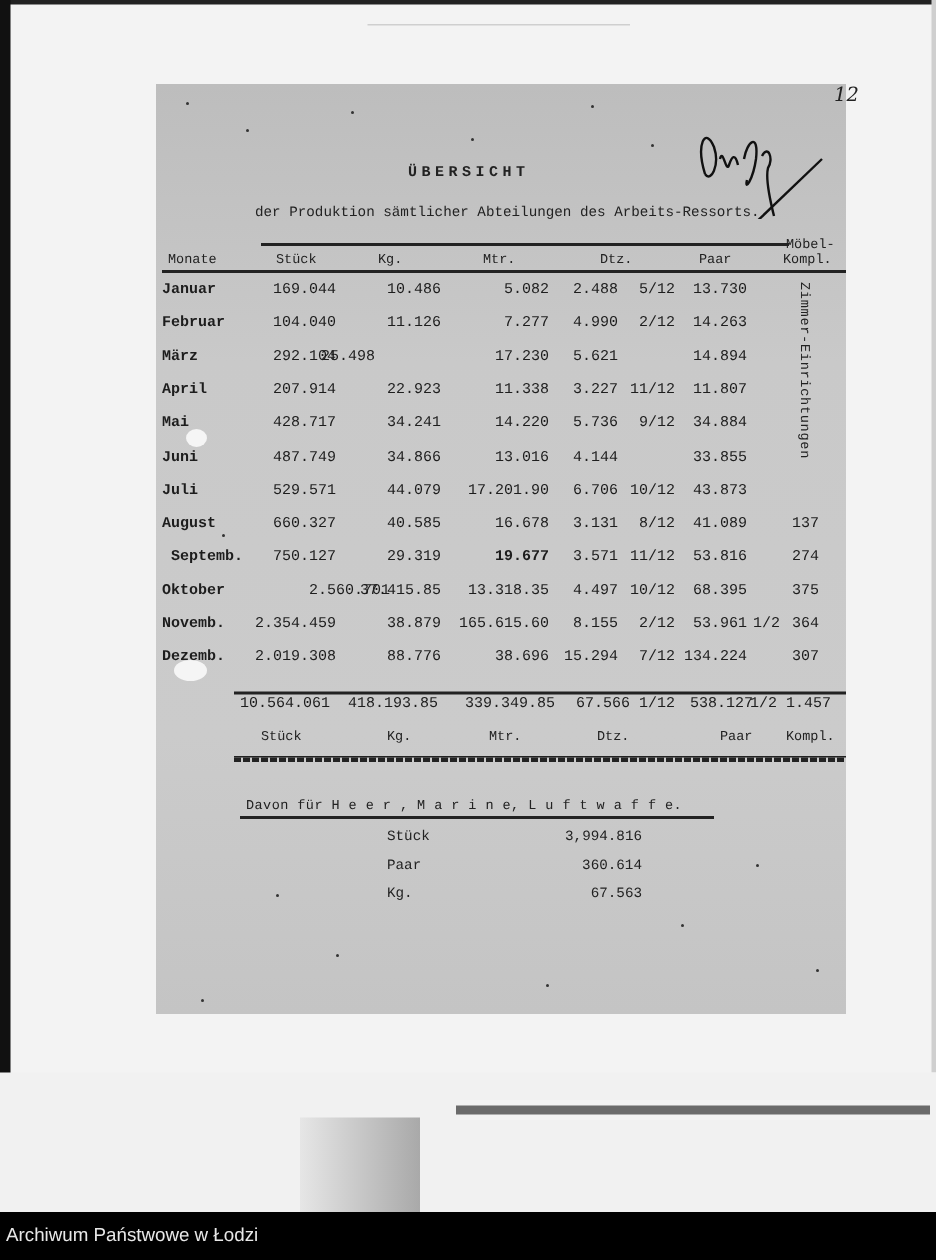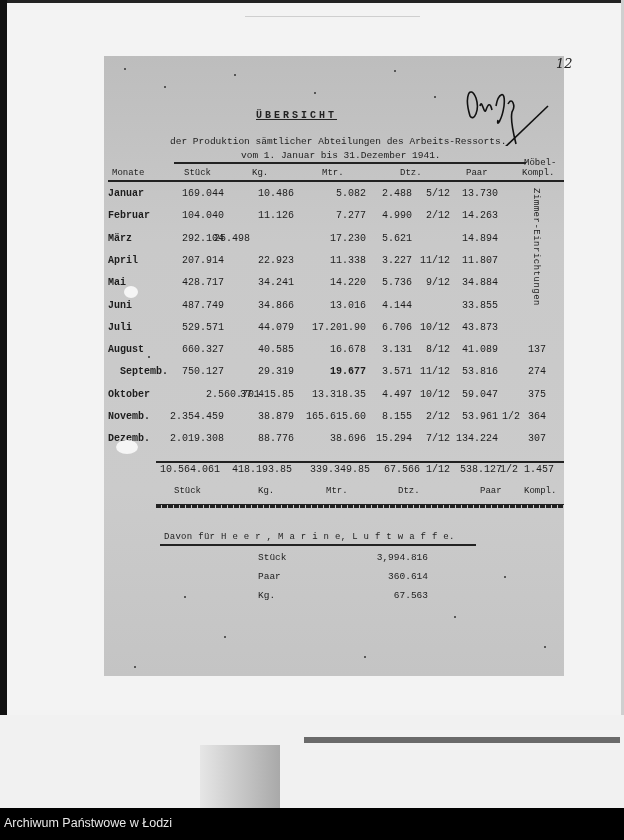--- a/index.html
+++ b/index.html
@@ -14,22 +14,22 @@
     .faint-line { position: absolute; left: 245px; top: 16px; width: 175px; height: 1px; background: #cfcfcf; }
 
     .paper {
       position: absolute; left: 104px; top: 56px; width: 460px; height: 620px;
       background: linear-gradient(180deg, #bdbdbd 0%, #c9c9c9 30%, #cbcbcb 70%, #c4c4c4 100%);
       color: #1a1a1a;
     }
     .speck { position: absolute; width: 2px; height: 2px; background: #333; border-radius: 1px; }
 
     .title {
-      position: absolute; left: 152px; top: 54px; font-size: 10px; letter-spacing: 3px;
-      font-weight: bold; text-decoration: underline; color: #222;
+      position: absolute; left: 168px; top: 54px; font-size: 10px; letter-spacing: 3px;
+      font-weight: bold; color: #222;
     }
     .subtitle1 { position: absolute; left: 66px; top: 80px; font-size: 9.5px; color: #222; white-space: nowrap; }
     .subtitle2 { position: absolute; left: 137px; top: 94px; font-size: 9.5px; color: #222; white-space: nowrap; }
     .rule { position: absolute; height: 1.5px; background: #222; }
 
     .signature {
       position: absolute; left: 358px; top: 20px; width: 90px; height: 70px;
     }
     .page-num { position: absolute; left: 452px; top: 0px; font-family: "DejaVu Serif", serif; font-size: 13px; font-style: italic; color: #222; }
 
@@ -94,21 +94,20 @@
   <div class="speck" style="left:440px;top:590px"></div>
 
   <div class="page-num">12</div>
   <svg class="signature" viewBox="0 0 90 70">
     <path d="M8 40 C2 20, 8 8, 14 22 C18 34, 12 46, 8 40 M18 30 C20 22, 22 40, 24 34 C26 28, 28 26, 30 34 M34 30 C36 18, 44 12, 42 30 C40 44, 34 52, 36 44 M46 28 C50 20, 54 30, 50 36 C48 44, 52 60, 54 68" stroke="#111" stroke-width="1.6" fill="none"></path>
     <path d="M38 76 L86 30" stroke="#111" stroke-width="1.6" fill="none"></path>
   </svg>
 
   <div class="title">ÜBERSICHT</div>
   <div class="subtitle1">der Produktion sämtlicher Abteilungen des Arbeits-Ressorts.</div>
-  <div class="subtitle2">vom 1. Januar bis 31.Dezember 1941.</div>
   <div class="rule" style="left:70px;top:106px;width:352px"></div>
 
   <div class="hdr" style="left:8px;top:112px">Monate</div>
   <div class="hdr" style="left:80px;top:112px">Stück</div>
   <div class="hdr" style="left:148px;top:112px">Kg.</div>
   <div class="hdr" style="left:218px;top:112px">Mtr.</div>
   <div class="hdr" style="left:296px;top:112px">Dtz.</div>
   <div class="hdr" style="left:362px;top:112px">Paar</div>
   <div class="hdr" style="left:420px;top:102px">Möbel-</div>
   <div class="hdr" style="left:418px;top:112px">Kompl.</div>
@@ -199,38 +198,38 @@
         <span class="cell" style="left: 44px; width: 76px; text-align: right;">660.327</span>
         <span class="cell" style="left: 110px; width: 80px; text-align: right;">40.585</span>
         <span class="cell" style="left: 180px; width: 82px; text-align: right;">16.678</span>
         <span class="cell" style="left: 262px; width: 46px; text-align: right;">3.131</span>
         <span class="cell" style="left: 312px; width: 34px; text-align: right;">8/12</span>
         <span class="cell" style="left: 350px; width: 44px; text-align: right;">41.089</span>
         <span class="cell" style="left: 398px; width: 18px; text-align: right;"></span>
         <span class="cell" style="left: 418px; width: 24px; text-align: right;">137</span>
       </div>
       <div class="row" style="top: 310.4px;">
-        <span class="cell" style="left: 4px; width: 60px; text-align: right; font-weight: bold;">Septemb.</span>
+        <span class="cell" style="left: 4px; width: 60px; text-align: center; font-weight: bold;">Septemb.</span>
         <span class="cell" style="left: 44px; width: 76px; text-align: right;">750.127</span>
         <span class="cell" style="left: 110px; width: 80px; text-align: right;">29.319</span>
         <span class="cell" style="left: 180px; width: 82px; text-align: right; font-weight: bold;">19.677</span>
         <span class="cell" style="left: 262px; width: 46px; text-align: right;">3.571</span>
         <span class="cell" style="left: 312px; width: 34px; text-align: right;">11/12</span>
         <span class="cell" style="left: 350px; width: 44px; text-align: right;">53.816</span>
         <span class="cell" style="left: 398px; width: 18px; text-align: right;"></span>
         <span class="cell" style="left: 418px; width: 24px; text-align: right;">274</span>
       </div>
       <div class="row" style="top: 332.7px;">
         <span class="cell" style="left: 4px; width: 60px; text-align: left; font-weight: bold;">Oktober</span>
         <span class="cell" style="left: 44px; width: 76px; text-align: right; margin-left: 36px;">2.560.701</span>
         <span class="cell" style="left: 110px; width: 80px; text-align: right;">37.415.85</span>
         <span class="cell" style="left: 180px; width: 82px; text-align: right;">13.318.35</span>
         <span class="cell" style="left: 262px; width: 46px; text-align: right;">4.497</span>
         <span class="cell" style="left: 312px; width: 34px; text-align: right;">10/12</span>
-        <span class="cell" style="left: 350px; width: 44px; text-align: right;">59.047</span>
+        <span class="cell" style="left: 350px; width: 44px; text-align: right;">68.395</span>
         <span class="cell" style="left: 398px; width: 18px; text-align: right;"></span>
         <span class="cell" style="left: 418px; width: 24px; text-align: right;">375</span>
       </div>
       <div class="row" style="top: 355px;">
         <span class="cell" style="left: 4px; width: 60px; text-align: left; font-weight: bold;">Novemb.</span>
         <span class="cell" style="left: 44px; width: 76px; text-align: right;">2.354.459</span>
         <span class="cell" style="left: 110px; width: 80px; text-align: right;">38.879</span>
         <span class="cell" style="left: 180px; width: 82px; text-align: right;">165.615.60</span>
         <span class="cell" style="left: 262px; width: 46px; text-align: right;">8.155</span>
         <span class="cell" style="left: 312px; width: 34px; text-align: right;">2/12</span>

